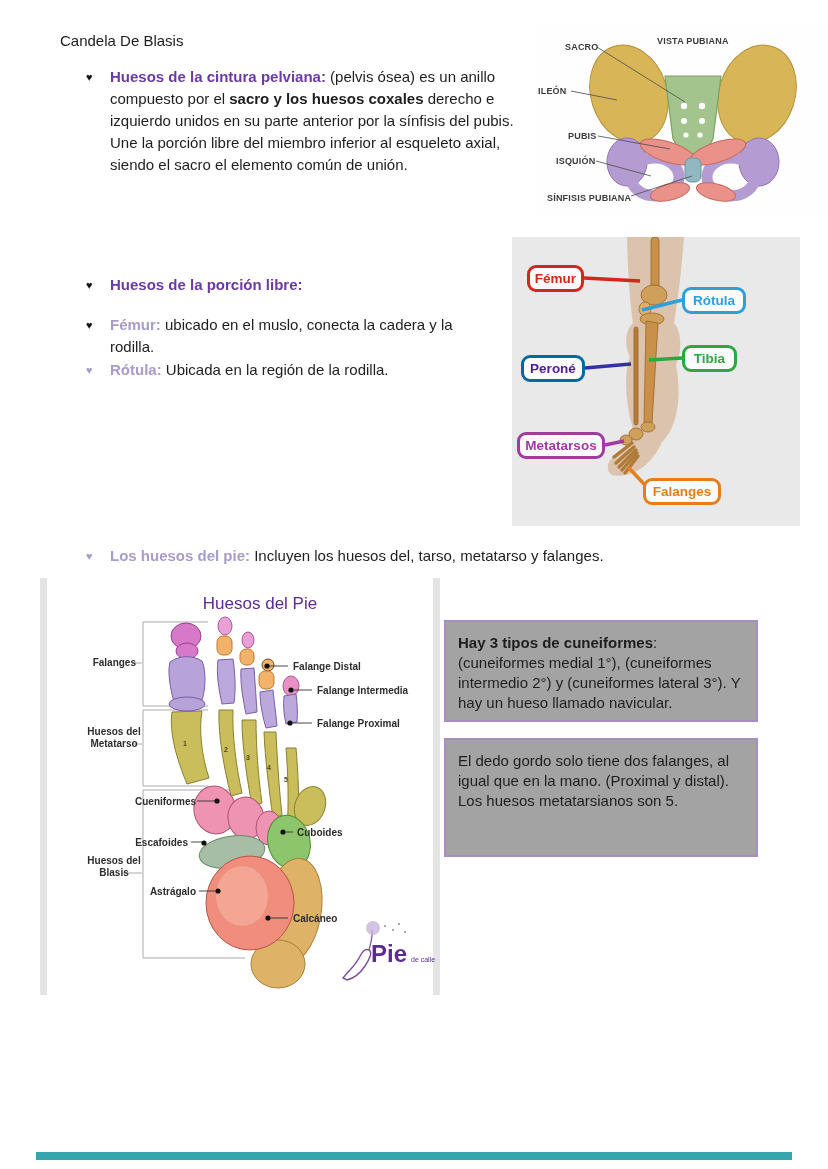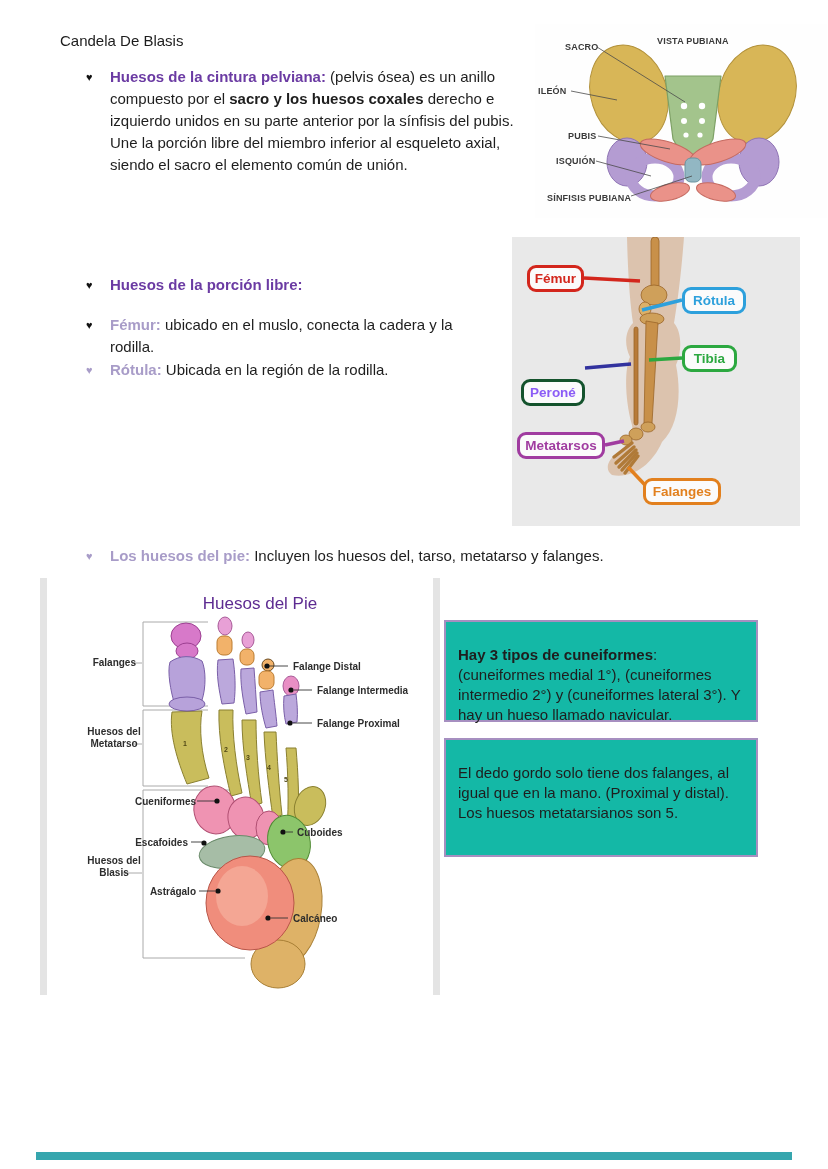--- a/index.html
+++ b/index.html
@@ -22,41 +22,41 @@
   .pelvis .dlabel { position:absolute; font-size:9px; font-weight:bold; color:#3a3a3a; letter-spacing:.2px; white-space:nowrap; }
   .pelvis svg { position:absolute; left:0; top:0; }
 
   
   .leg { position:absolute; left:512px; top:237px; width:288px; height:289px; background:#e9e9e9; }
   .leg svg { position:absolute; left:0; top:0; }
   .legbox { position:absolute; border-radius:9px; background:#fbfbfb; font-weight:bold; font-size:13.5px;
             display:flex; align-items:center; justify-content:center; }
   .lb-femur      { left:15px;  top:28px;  width:57px; height:27px; border:3px solid #d3261c; color:#d3261c; }
   .lb-rotula     { left:170px; top:50px;  width:64px; height:27px; border:3px solid #2da0dc; color:#2da0dc; }
-  .lb-perone     { left:9px;   top:118px; width:64px; height:27px; border:3px solid #14532d; color:#8b5cf6;margin-top:24px; }
+  .lb-perone     { left:9px;   top:118px; width:64px; height:27px; border:3px solid #0369a1; color:#4c1d95; }
   .lb-tibia      { left:170px; top:108px; width:55px; height:27px; border:3px solid #2ca840; color:#2ca840; }
   .lb-metatarsos { left:5px;   top:195px; width:88px; height:27px; border:3px solid #a03ca0; color:#a03ca0; }
   .lb-falanges   { left:131px; top:241px; width:78px; height:27px; border:3px solid #e2801e; color:#e2801e; }
 
   
   .foot { position:absolute; left:40px; top:578px; width:400px; height:417px; background:#ffffff; }
   .foot .edge { position:absolute; top:0; width:7px; height:100%; background:#e4e4e4; }
   .foot-title { position:absolute; left:110px; top:16px; width:220px; text-align:center;
                 font-size:17px; font-weight:normal; color:#5d2b91; }
   .flabel { position:absolute; font-size:10px; font-weight:bold; color:#2d2d2d; line-height:12px; white-space:nowrap; }
   .flabel-wrap { white-space:normal; text-align:center; }
   .fnum { position:absolute; font-size:7px; font-weight:bold; color:#4f4716; }
   .foot svg { position:absolute; left:0; top:0; }
   .logo { position:absolute; left:295px; top:342px; width:105px; height:70px; }
   .logo-main { position:absolute; left:36px; top:20px; font-size:24px; font-weight:bold; color:#5d2b91; }
   .logo-sub { position:absolute; left:76px; top:36px; font-size:7px; color:#5d2b91; }
 
   
-  .notebox { position:absolute; left:444px; width:314px; border:2px solid #a68fc0; background:#14b8a6;
-             padding:23px 12px; font-size:15px; line-height:20px; color:#1e1e1e; }
+  .notebox { position:absolute; left:444px; width:314px; border:2px solid #a68fc0; background:#a3a3a3;
+             padding:11px 12px; font-size:15px; line-height:20px; color:#1e1e1e; }
   .nb1 { top:620px; height:102px; }
   .nb2 { top:738px; height:119px; }
 
   .footer-bar { position:absolute; left:36px; top:1152px; width:756px; height:8px; background:#36a6ae; }
 </style>
 </head>
 <body>
 
 <div class="page">
 
@@ -254,20 +254,33 @@
     <div class="flabel" style="left:103px; top:308px; width:53px; text-align:right;">Astrágalo</div>
     <div class="flabel" style="left:257px; top:249px;">Cuboides</div>
     <div class="flabel" style="left:253px; top:335px;">Calcáneo</div>
 
     <div class="fnum" style="left:143px; top:162px;">1</div>
     <div class="fnum" style="left:184px; top:168px;">2</div>
     <div class="fnum" style="left:206px; top:176px;">3</div>
     <div class="fnum" style="left:227px; top:186px;">4</div>
     <div class="fnum" style="left:244px; top:198px;">5</div>
 
+    <div class="logo">
+      <svg width="105" height="70" viewBox="0 0 105 70">
+        <path d="M8,58 C14,50 20,46 24,38 C27,32 30,28 34,30 C38,32 34,40 30,46 C26,52 20,58 12,60 Z" fill="none" stroke="#7a4fa0" stroke-width="1.4"></path>
+        <path d="M34,30 C36,22 38,16 37,10" fill="none" stroke="#7a4fa0" stroke-width="1.2"></path>
+        <circle cx="38" cy="8" r="7" fill="#c9b3dd" opacity="0.8"></circle>
+        <circle cx="50" cy="6" r="1" fill="#9b7fc0"></circle>
+          <circle cx="58" cy="10" r="1" fill="#9b7fc0"></circle>
+        <circle cx="64" cy="4" r="1" fill="#9b7fc0"></circle>
+          <circle cx="70" cy="12" r="1" fill="#9b7fc0"></circle>
+      </svg>
+      <div class="logo-main">Pie</div>
+      <div class="logo-sub">de calle</div>
+    </div>
   </div>
 
   <div class="notebox nb1">
     <span class="bold-dark">Hay 3 tipos de cuneiformes</span><span>: (cuneiformes medial 1°), (cuneiformes intermedio 2°) y (cuneiformes lateral 3°). Y hay un hueso llamado navicular.</span>
   </div>
   <div class="notebox nb2">
     <span>El dedo gordo solo tiene dos falanges, al igual que en la mano. (Proximal y distal). Los huesos metatarsianos son 5.</span>
   </div>
 
   <div class="footer-bar"></div>

